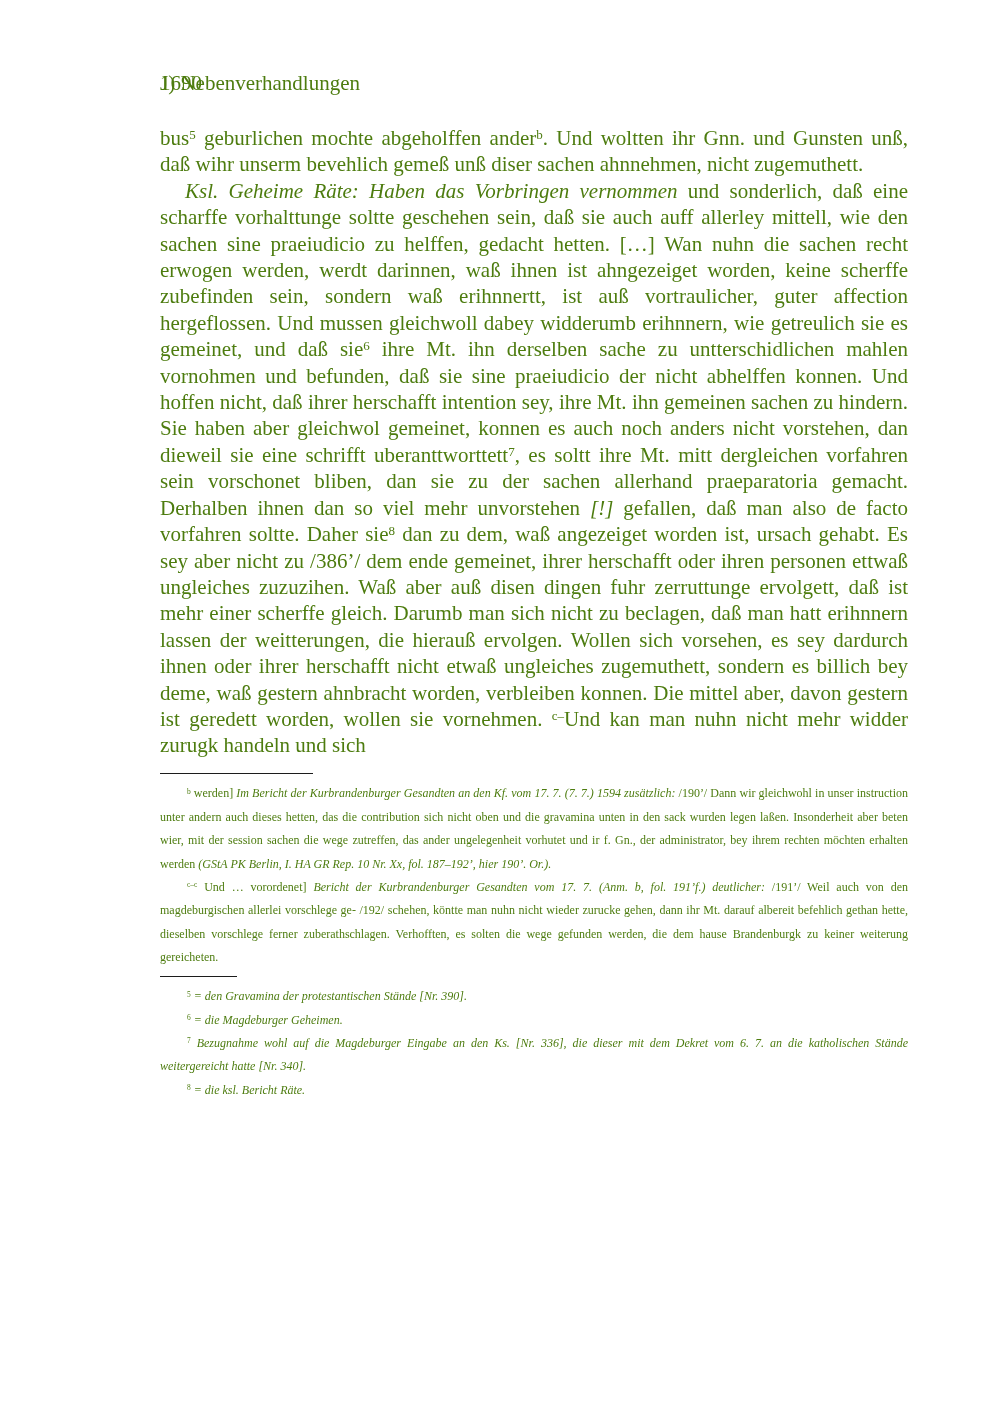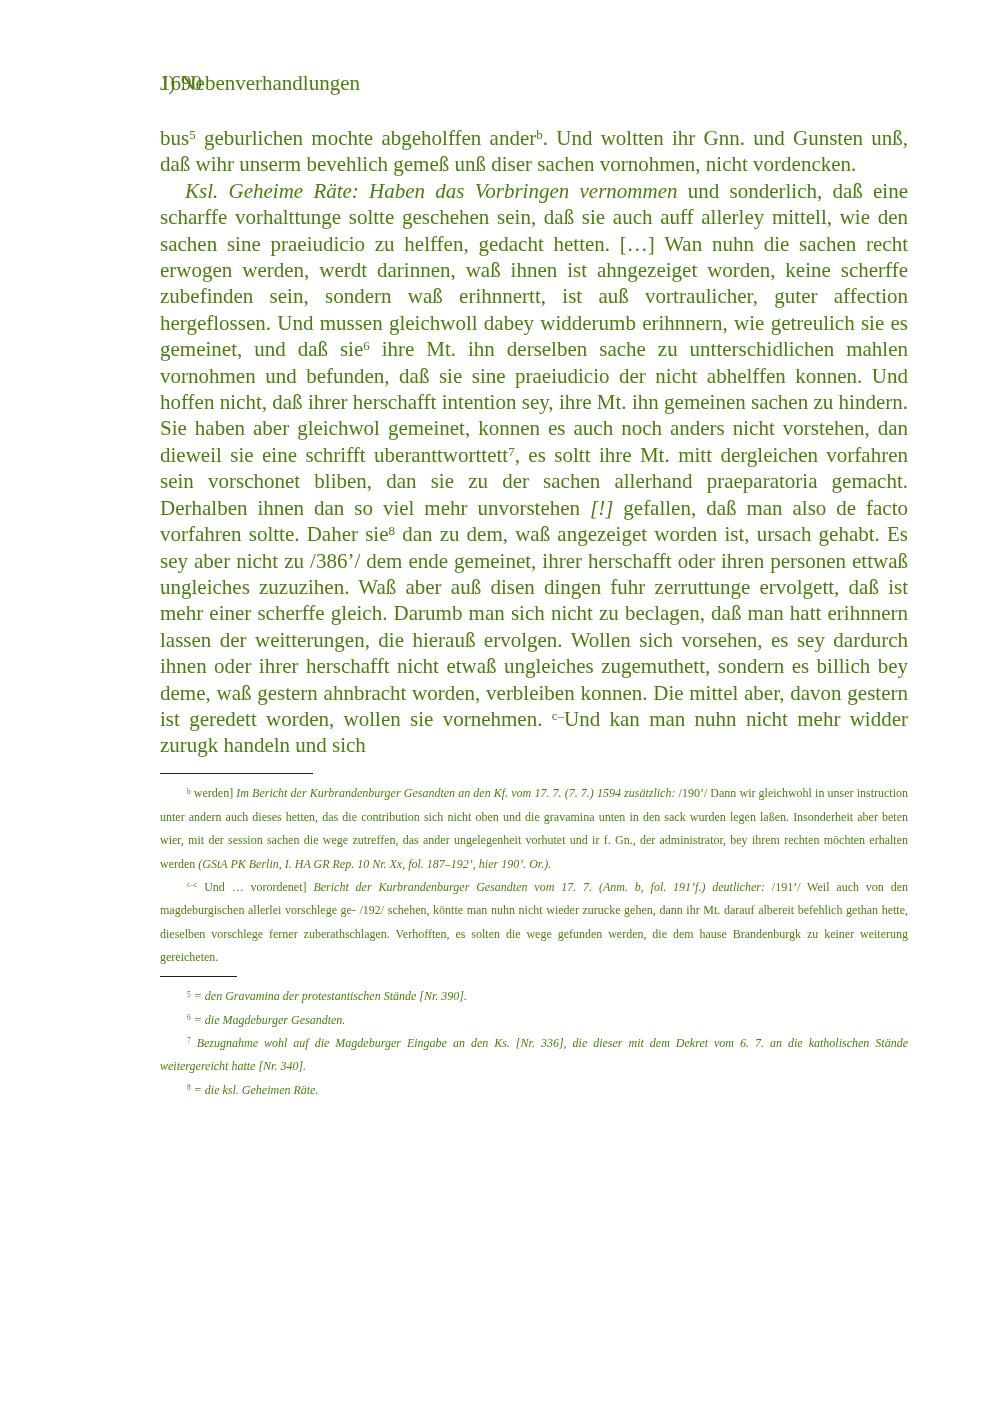--- a/index.html
+++ b/index.html
@@ -63,34 +63,34 @@
 
 <div class="page">
   <div class="column">
 
     <header class="pagehead">
       <span class="pagenum">1690</span>
       <span class="runhead">J) Nebenverhandlungen</span>
     </header>
 
     <main class="bodytext">
-      <p class="para"><span>bus</span><sup>5</sup><span> geburlichen mochte abgeholffen ander</span><sup>b</sup><span>. Und woltten ihr Gnn. und Gunsten unß, daß wihr unserm bevehlich gemeß unß diser sachen vornohmen, nicht vordencken.</span></p>
+      <p class="para"><span>bus</span><sup>5</sup><span> geburlichen mochte abgeholffen ander</span><sup>b</sup><span>. Und woltten ihr Gnn. und Gunsten unß, daß wihr unserm bevehlich gemeß unß diser sachen ahnnehmen, nicht zugemuthett.</span></p>
       <p class="para indent"><span class="it">Ksl. Geheime Räte: Haben das Vorbringen vernommen</span><span> und sonderlich, daß eine scharffe vorhalttunge soltte geschehen sein, daß sie auch auff allerley mittell, wie den sachen sine praeiudicio zu helffen, gedacht hetten. […] Wan nuhn die sachen recht erwogen werden, werdt darinnen, waß ihnen ist ahngezeiget worden, keine scherffe zubefinden sein, sondern waß erihnnertt, ist auß vortraulicher, guter affection hergeflossen. Und mussen gleichwoll dabey widderumb erihnnern, wie getreulich sie es gemeinet, und daß sie</span><sup>6</sup><span> ihre Mt. ihn derselben sache zu untterschidlichen mahlen vornohmen und befunden, daß sie sine praeiudicio der nicht abhelffen konnen. Und hoffen nicht, daß ihrer herschafft intention sey, ihre Mt. ihn gemeinen sachen zu hindern. Sie haben aber gleichwol gemeinet, konnen es auch noch anders nicht vorstehen, dan dieweil sie eine schrifft uberanttworttett</span><sup>7</sup><span>, es soltt ihre Mt. mitt dergleichen vorfahren sein vorschonet bliben, dan sie zu der sachen allerhand praeparatoria gemacht. Derhalben ihnen dan so viel mehr unvorstehen </span><span class="it">[!]</span><span> gefallen, daß man also de facto vorfahren soltte. Daher sie</span><sup>8</sup><span> dan zu dem, waß angezeiget worden ist, ursach gehabt. Es sey aber nicht zu /386’/ dem ende gemeinet, ihrer herschafft oder ihren personen ettwaß ungleiches zuzuzihen. Waß aber auß disen dingen fuhr zerruttunge ervolgett, daß ist mehr einer scherffe gleich. Darumb man sich nicht zu beclagen, daß man hatt erihnnern lassen der weitterungen, die hierauß ervolgen. Wollen sich vorsehen, es sey dardurch ihnen oder ihrer herschafft nicht etwaß ungleiches zugemuthett, sondern es billich bey deme, waß gestern ahnbracht worden, verbleiben konnen. Die mittel aber, davon gestern ist geredett worden, wollen sie vornehmen. </span><sup>c–</sup><span>Und kan man nuhn nicht mehr widder zurugk handeln und sich</span></p>
     </main>
 
     <div class="fn-rule rule-a"></div>
 
     <section class="apparatus">
       <p class="fn"><sup>b</sup><span> werden] </span><span class="it">Im Bericht der Kurbrandenburger Gesandten an den Kf. vom 17. 7. (7. 7.) 1594 zusätzlich:</span><span> /190’/ Dann wir gleichwohl in unser instruction unter andern auch dieses hetten, das die contribution sich nicht oben und die gravamina unten in den sack wurden legen laßen. Insonderheit aber beten wier, mit der session sachen die wege zutreffen, das ander ungelegenheit vorhutet und ir f. Gn., der administrator, bey ihrem rechten möchten erhalten werden </span><span class="it">(GStA PK Berlin, I. HA GR Rep. 10 Nr. Xx, fol. 187–192’, hier 190’. Or.).</span></p>
       <p class="fn"><sup>c–c</sup><span> Und … vorordenet] </span><span class="it">Bericht der Kurbrandenburger Gesandten vom 17. 7. (Anm. b, fol. 191’f.) deutlicher:</span><span> /191’/ Weil auch von den magdeburgischen allerlei vorschlege ge- /192/ schehen, köntte man nuhn nicht wieder zurucke gehen, dann ihr Mt. darauf albereit befehlich gethan hette, dieselben vorschlege ferner zuberathschlagen. Verhofften, es solten die wege gefunden werden, die dem hause Brandenburgk zu keiner weiterung gereicheten.</span></p>
     </section>
 
     <div class="fn-rule rule-b"></div>
 
     <section class="footnotes">
       <p class="fn"><sup>5</sup><span class="it"> = den Gravamina der protestantischen Stände [Nr. 390].</span></p>
-      <p class="fn"><sup>6</sup><span class="it"> = die Magdeburger Gesandten.</span></p>
+      <p class="fn"><sup>6</sup><span class="it"> = die Magdeburger Geheimen.</span></p>
       <p class="fn"><sup>7</sup><span class="it"> Bezugnahme wohl auf die Magdeburger Eingabe an den Ks. [Nr. 336], die dieser mit dem Dekret vom 6. 7. an die katholischen Stände weitergereicht hatte [Nr. 340].</span></p>
-      <p class="fn"><sup>8</sup><span class="it"> = die ksl. Geheimen Räte.</span></p>
+      <p class="fn"><sup>8</sup><span class="it"> = die ksl. Bericht Räte.</span></p>
     </section>
 
   </div>
 </div>
 
 </body></html>

